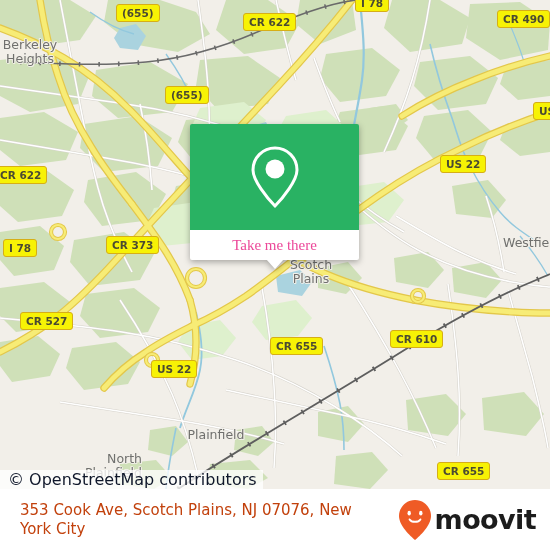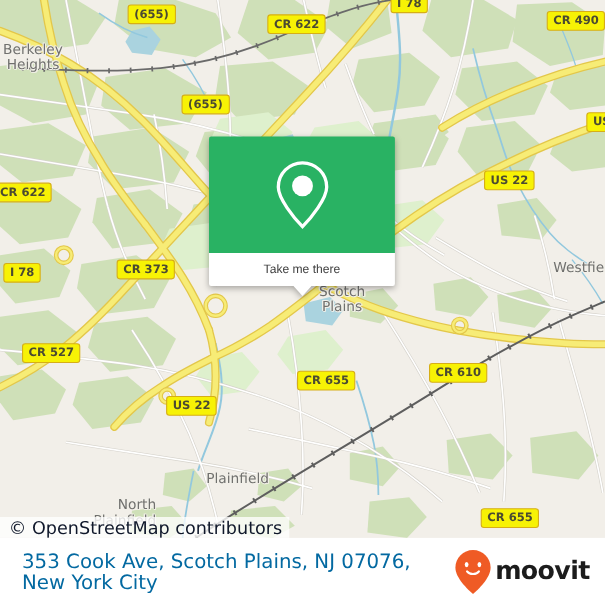--- a/index.html
+++ b/index.html
@@ -103,23 +103,23 @@
   #popup-pin { display: block; }
   #popup-foot {
     height: 30px;
     background: #ffffff;
     border-radius: 0 0 2px 2px;
     display: flex;
     align-items: center;
     justify-content: center;
   }
   #popup-foot-label {
-    color: #404040;
-    font-family: Liberation Sans, sans-serif;
-    font-size: 11px;
+    color: #ec4899;
+    font-family: Liberation Serif, serif;
+    font-size: 15px;
     white-space: nowrap;
   }
   #popup-tail {
     position: absolute;
     left: 50%;
     bottom: -9px;
     margin-left: -9px;
     width: 0; height: 0;
     border-left: 9px solid transparent;
     border-right: 9px solid transparent;
@@ -134,37 +134,37 @@
     width: 550px;
     height: 61px;
     background: rgba(255,255,255,0.96);
     display: flex;
     align-items: center;
     box-sizing: border-box;
     padding: 0 14px 0 20px;
   }
   #footer-address {
     flex: 1 1 auto;
-    color: #0369a1;
+    color: #c2410c;
     font-family: "DejaVu Sans", "Liberation Sans", sans-serif;
-    font-size: 18px;
+    font-size: 15px;
     line-height: 19px;
     padding-right: 14px;
   }
   #brand {
     flex: 0 0 auto;
     display: flex;
     align-items: center;
     gap: 3px;
   }
   #brand-mark { display: block; }
   #brand-name {
     color: #1c1c1c;
     font-family: "DejaVu Sans", "Liberation Sans", sans-serif;
-    font-size: 23px;
+    font-size: 27px;
     font-weight: bold;
     letter-spacing: -0.6px;
     line-height: 31px;
   }
 </style>
 </head>
 <body>
 
 <div id="app">
 

